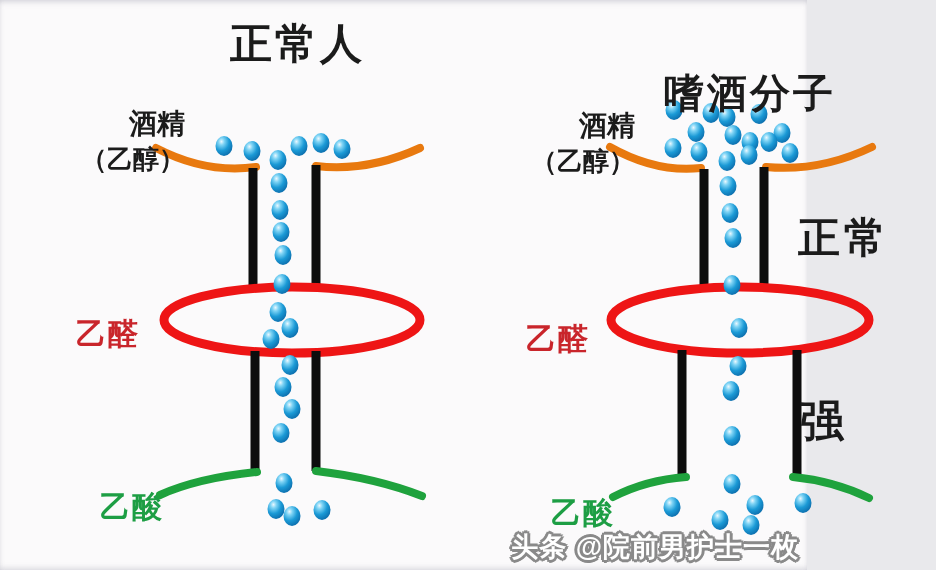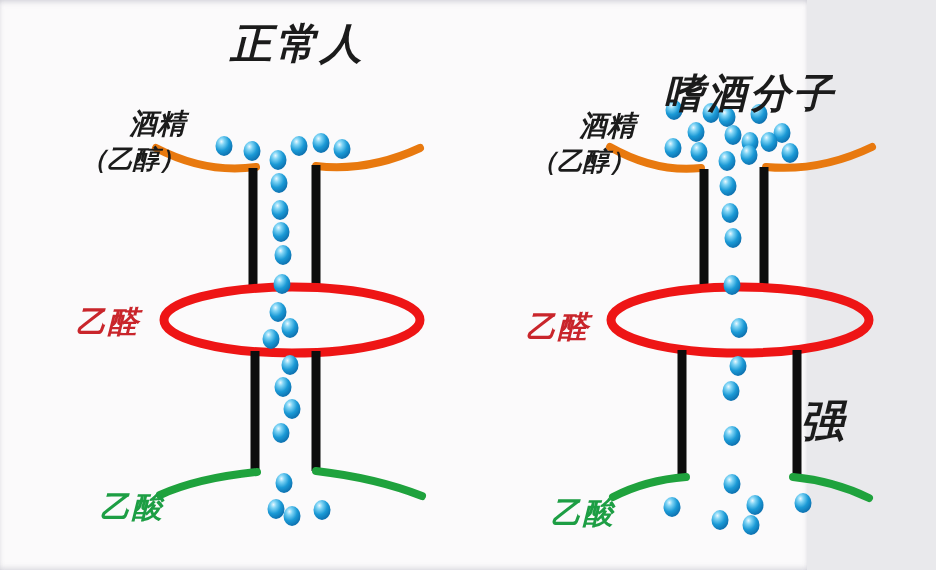--- a/index.html
+++ b/index.html
@@ -18,34 +18,33 @@
   html,body{margin:0;padding:0;}
   body{
     width:936px;height:570px;overflow:hidden;
     font-family:"Liberation Serif","DejaVu Serif",serif;
     background:#e9e9ec;
   }
   #stage{
     position:relative;width:807px;height:570px;
     background:var(--background);
     box-shadow:inset 0 4px 6px -3px rgba(160,160,175,.55), inset 0 -4px 6px -3px rgba(160,160,175,.45);
-    font-style:italic;
   }
   #art{position:absolute;left:0;top:0;}
   .m-orange{fill:none;stroke:var(--membrane-orange);stroke-width:8;stroke-linecap:round;}
   .wall{stroke:var(--wall-black);stroke-width:9;stroke-linecap:butt;}
   .enzyme{fill:none;stroke:var(--enzyme-red);stroke-width:9;}
   .m-green{fill:none;stroke:var(--membrane-green);stroke-width:8;stroke-linecap:round;}
   .txt{position:absolute;color:var(--text-black);white-space:nowrap;}
   .panel-title{font-size:42px;letter-spacing:3px;font-weight:600;text-align:center;}
   .ethanol-label{text-align:right;font-weight:700;line-height:36px;}
   .ethanol-l1{font-size:28px;}
   .ethanol-l2{font-size:26px;}
   .stage-label{font-size:30px;font-weight:700;letter-spacing:2px;}
-  .red-label{color:var(--label-red);}
+  .red-label{color:var(--label-red);margin-top:12px;}
   .green-label{color:var(--label-green);margin-left:18px;}
   .annot{font-size:42px;font-weight:600;letter-spacing:4px;}
   .watermark{
     font-family:"Liberation Sans","DejaVu Sans",sans-serif;
     font-size:27px;font-weight:700;letter-spacing:1px;
     color:var(--watermark-fill);
     text-shadow:
       -2px -2px 0 var(--watermark-outline), 2px -2px 0 var(--watermark-outline),
       -2px  2px 0 var(--watermark-outline), 2px  2px 0 var(--watermark-outline),
        3px  0   0 var(--watermark-outline),-3px  0   0 var(--watermark-outline),
@@ -154,15 +153,17 @@
   <div class="txt stage-label red-label" style="left:76px;top:302px;">乙醛</div>
   <div class="txt stage-label green-label" style="left:82px;top:487px;">乙酸</div>
 
   <div class="txt panel-title" style="left:615px;top:18px;width:270px;font-size:40px;margin-top:48px;">嗜酒分子</div>
   <div class="txt ethanol-label" style="left:475px;top:108px;width:160px;">
     <div class="ethanol-l1">酒精</div>
     <div class="ethanol-l2">（乙醇）</div>
   </div>
   <div class="txt stage-label red-label" style="left:526px;top:307px;">乙醛</div>
   <div class="txt stage-label green-label" style="left:533px;top:493px;">乙酸</div>
+  <div class="txt annot" style="left:798px;top:210px;">正常</div>
   <div class="txt annot" style="left:800px;top:392px;font-size:44px;">强</div>
 
+  <div class="txt watermark" style="right:8px;top:529px;">头条 @院前男护士一枚</div>
 </div>
 
 </body></html>

